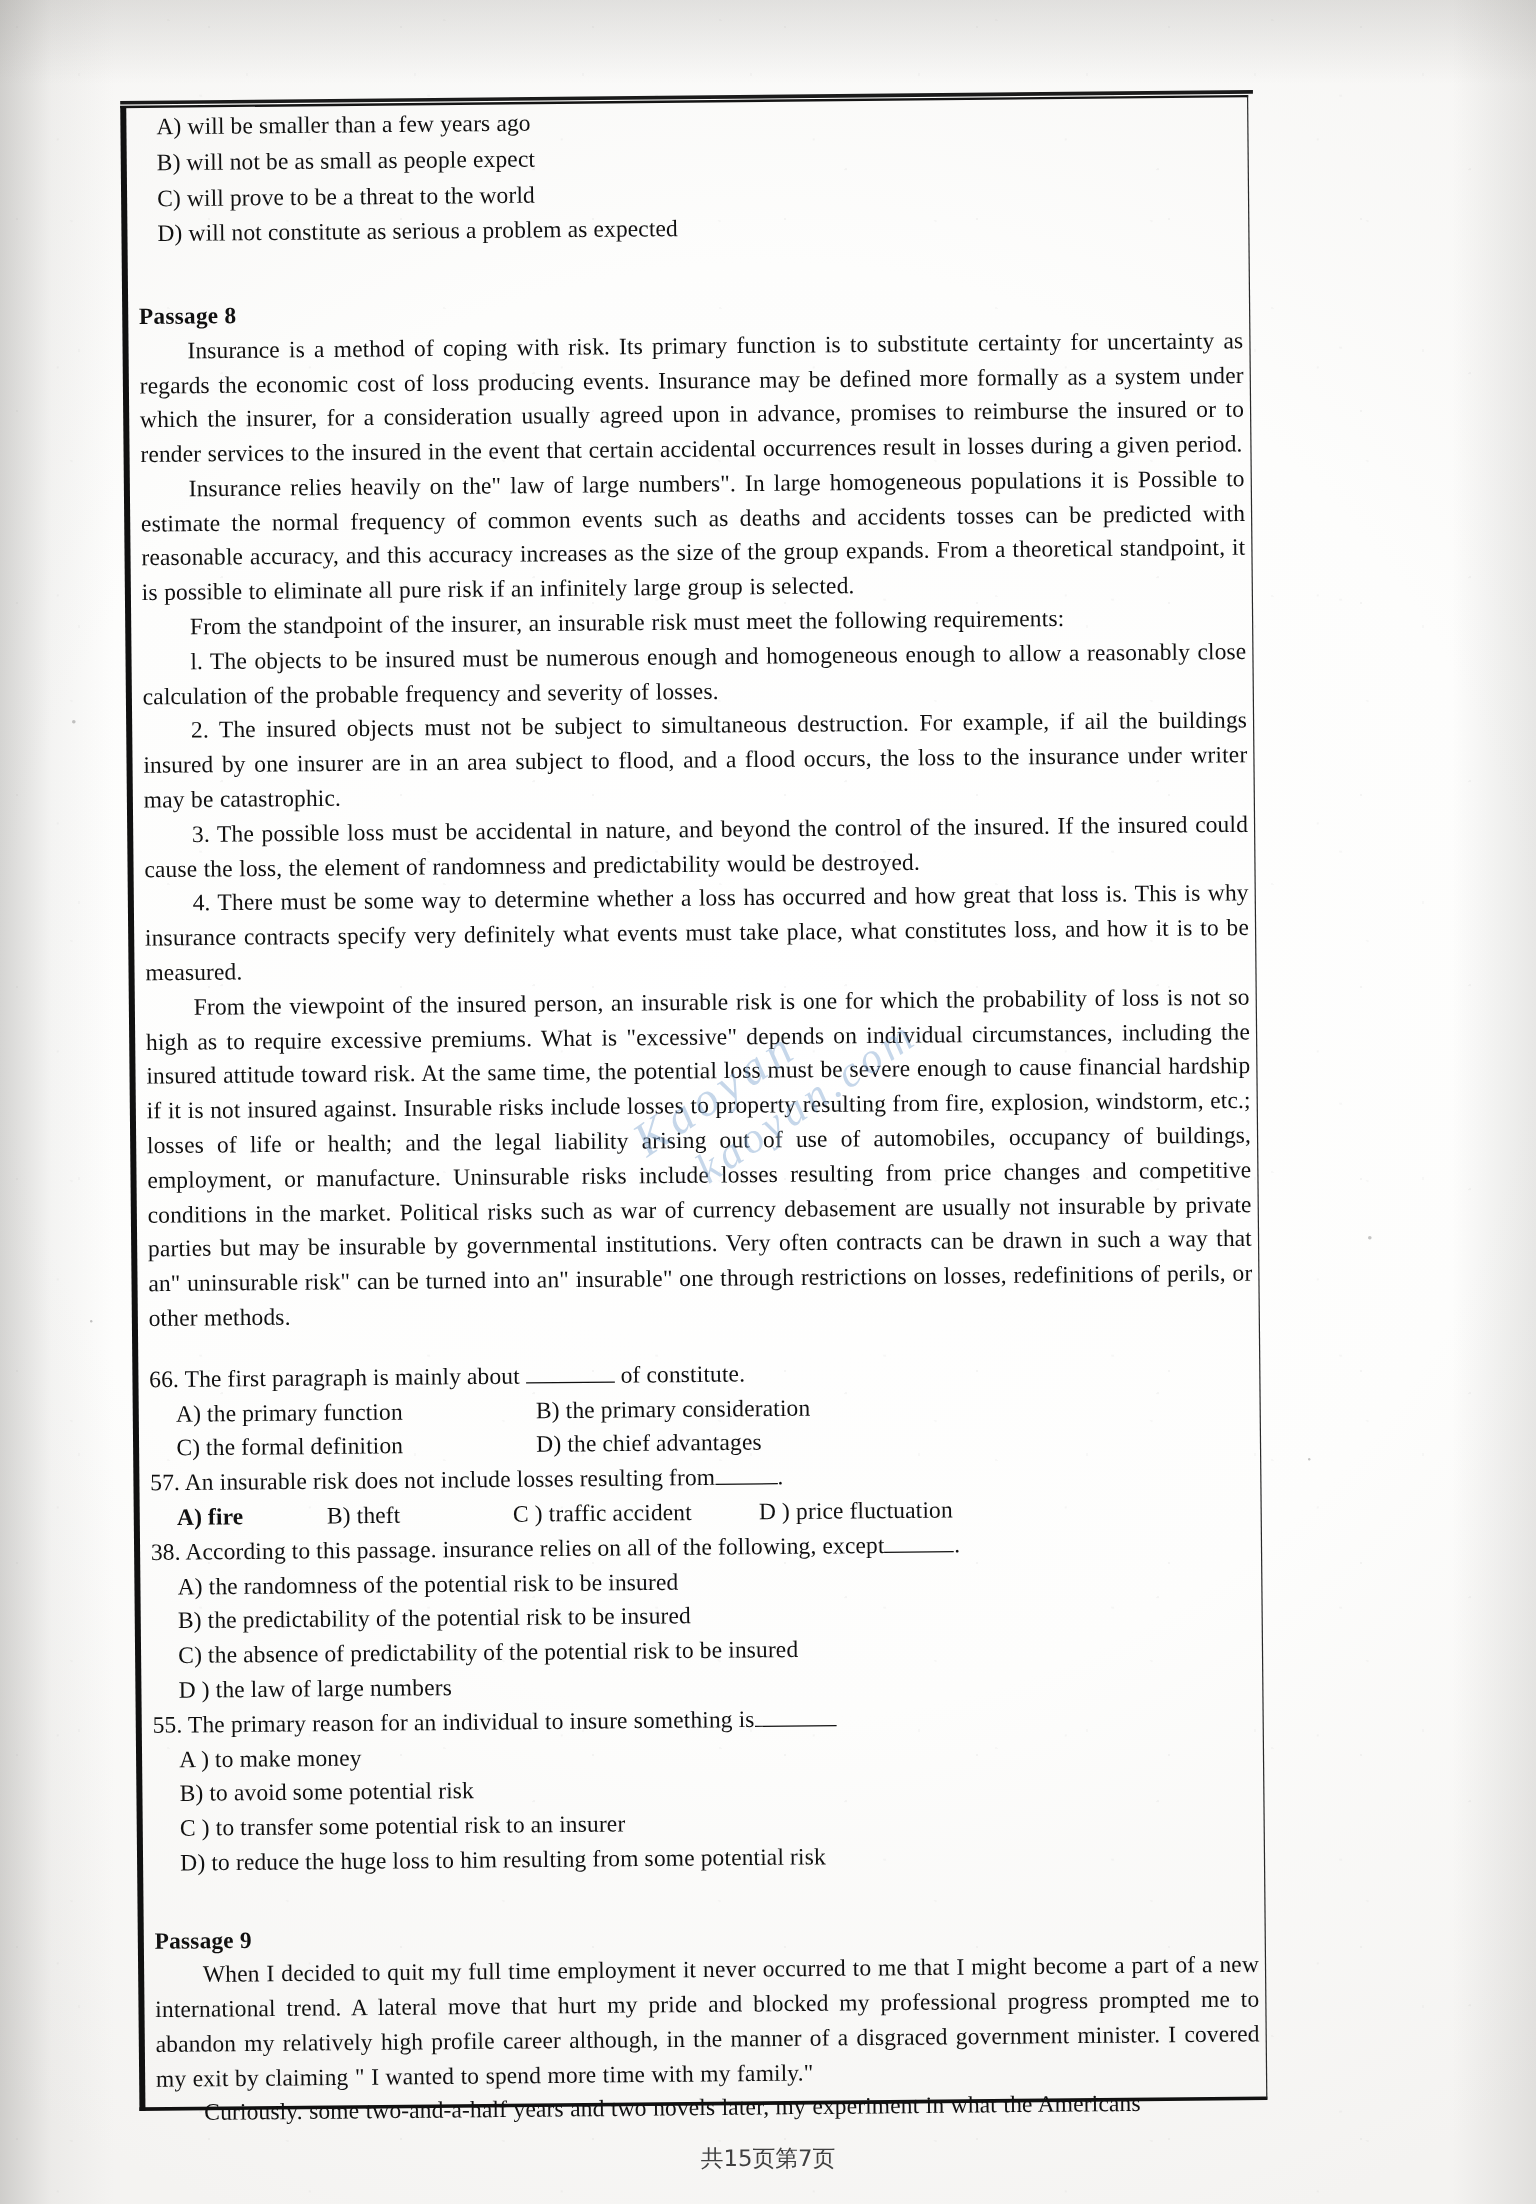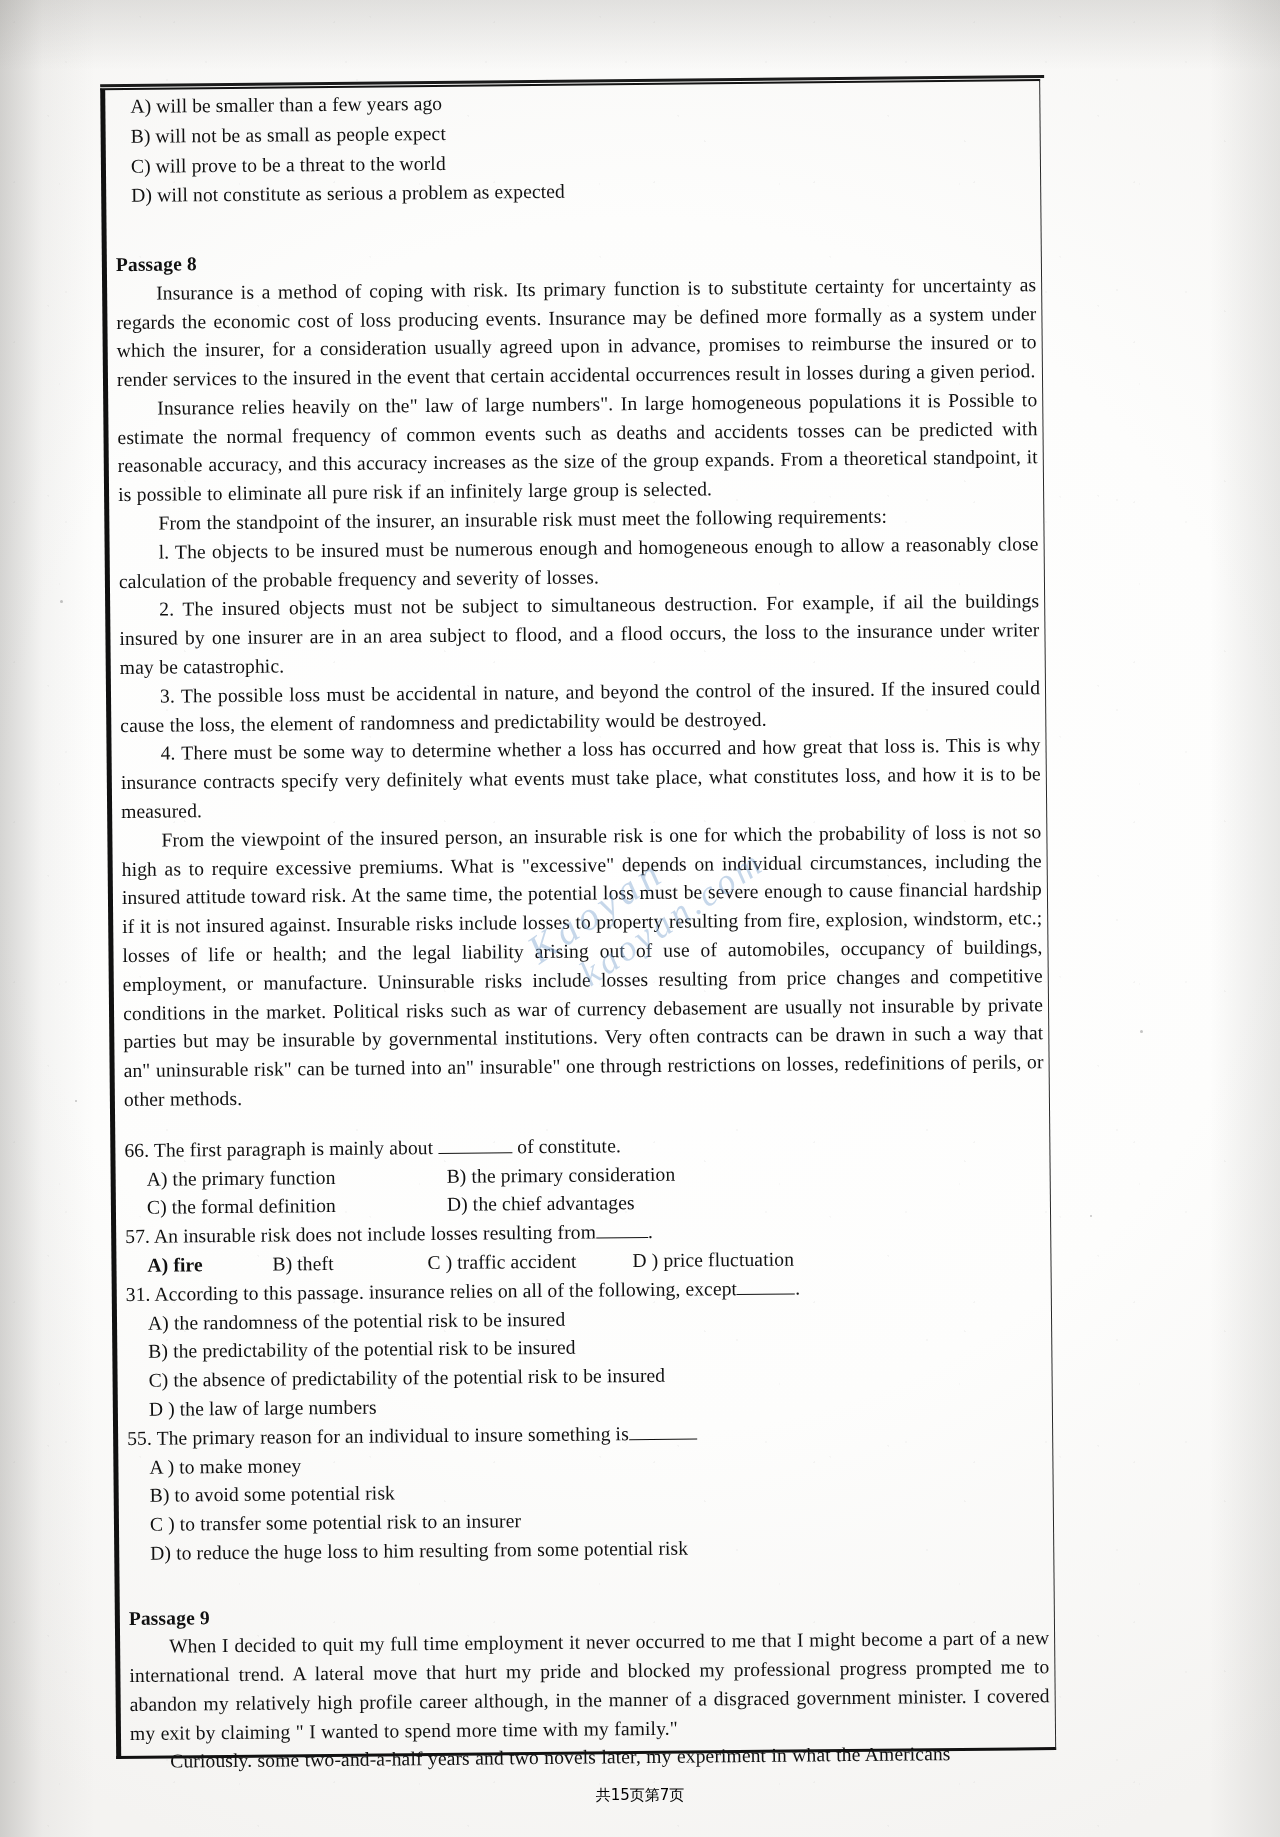--- a/index.html
+++ b/index.html
@@ -171,22 +171,22 @@
     letter-spacing: 4px;
   }
 
   
   .footer {
     position: absolute;
     left: 0;
     top: 1786px;
     width: 1280px;
     text-align: center;
-    font-size: 15px;
-    color: #000000;
+    font-size: 19px;
+    color: #404040;
     font-family: "DejaVu Sans", sans-serif;
     letter-spacing: 0px;
   }
 
   
   .speck { position: absolute; background: rgba(90,90,90,.35); border-radius: 50%; pointer-events: none; }
 </style>
 </head>
 <body>
 
@@ -253,21 +253,21 @@
       <div class="q-abcd-row">
         <span style="width:120px;font-weight:bold;">A) fire</span>
         <span style="width:150px;">B) theft</span>
         <span style="width:200px;">C ) traffic accident</span>
         <span>D ) price fluctuation</span>
       </div>
     </div>
 
     <div>
       <div class="q-line">
-        <span>31.</span>
+        <span>38.</span>
         <span>According to this passage. insurance relies on all of the following, except</span><span class="blank" style="width:58px;"></span><span>.</span>
       </div>
       <div class="q-opts">A) the randomness of the potential risk to be insured</div>
       <div class="q-opts">B) the predictability of the potential risk to be insured</div>
       <div class="q-opts">C) the absence of predictability of the potential risk to be insured</div>
       <div class="q-opts">D ) the law of large numbers</div>
     </div>
 
     <div>
       <div class="q-line">

